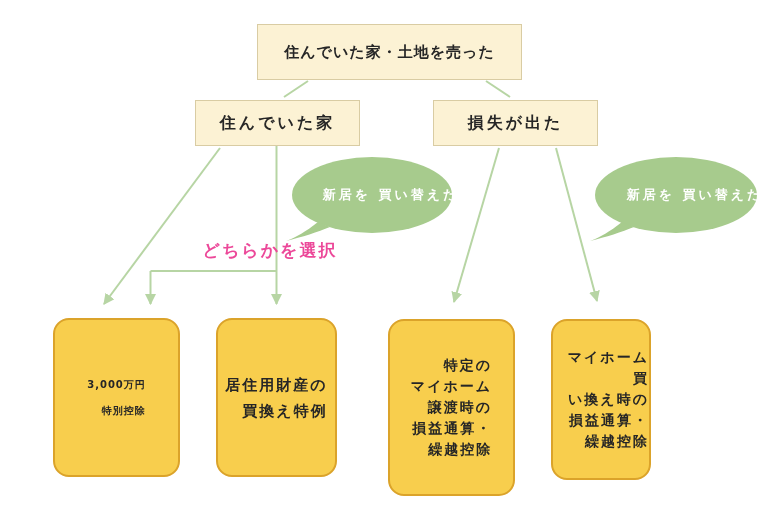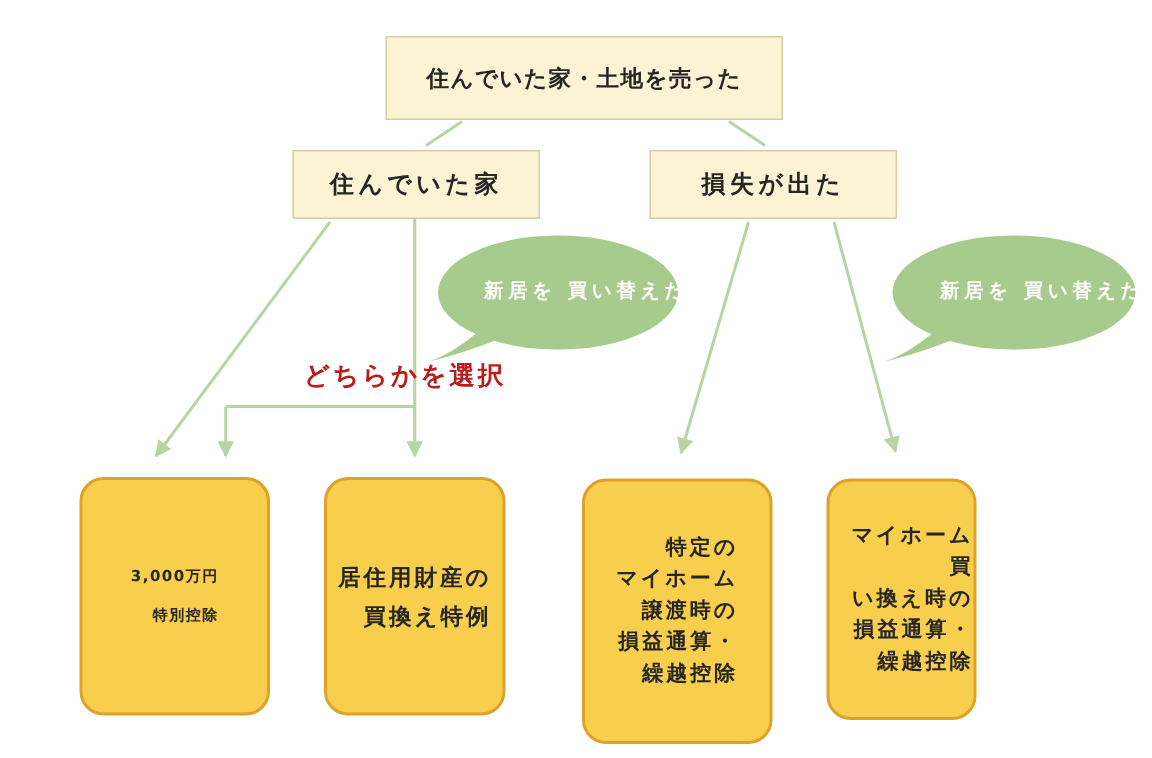--- a/index.html
+++ b/index.html
@@ -27,21 +27,21 @@
   .outcome3{left:388px;top:319px;width:127px;height:177px;font-size:14px;letter-spacing:2px;line-height:21px;}
   .outcome4{left:551px;top:319px;width:100px;height:161px;font-size:14px;letter-spacing:2px;line-height:21px;}
   .bubble-text{
     position:absolute;z-index:3;display:flex;align-items:center;justify-content:center;
     color:#ffffff;font-weight:bold;font-size:13px;letter-spacing:3px;line-height:20px;text-align:center;margin-left:19px;
   }
   .bubble-text-left{left:297px;top:168px;width:150px;height:54px;}
   .bubble-text-right{left:601px;top:168px;width:150px;height:54px;}
   .choice-note{
     position:absolute;left:185px;top:239px;width:170px;z-index:3;
-    color:#b91c1c;font-weight:bold;font-size:17px;letter-spacing:2px;text-align:center;
+    color:#ec4899;font-weight:bold;font-size:17px;letter-spacing:2px;text-align:center;
   }
 </style>
 </head>
 <body>
 
 <div class="stage">
 
   <svg class="lines" width="768" height="505" viewBox="0 0 768 505">
     <defs>
       <marker id="ah" viewBox="0 0 10 10" refX="9" refY="5" markerWidth="5.5" markerHeight="5.5" orient="auto-start-reverse">

